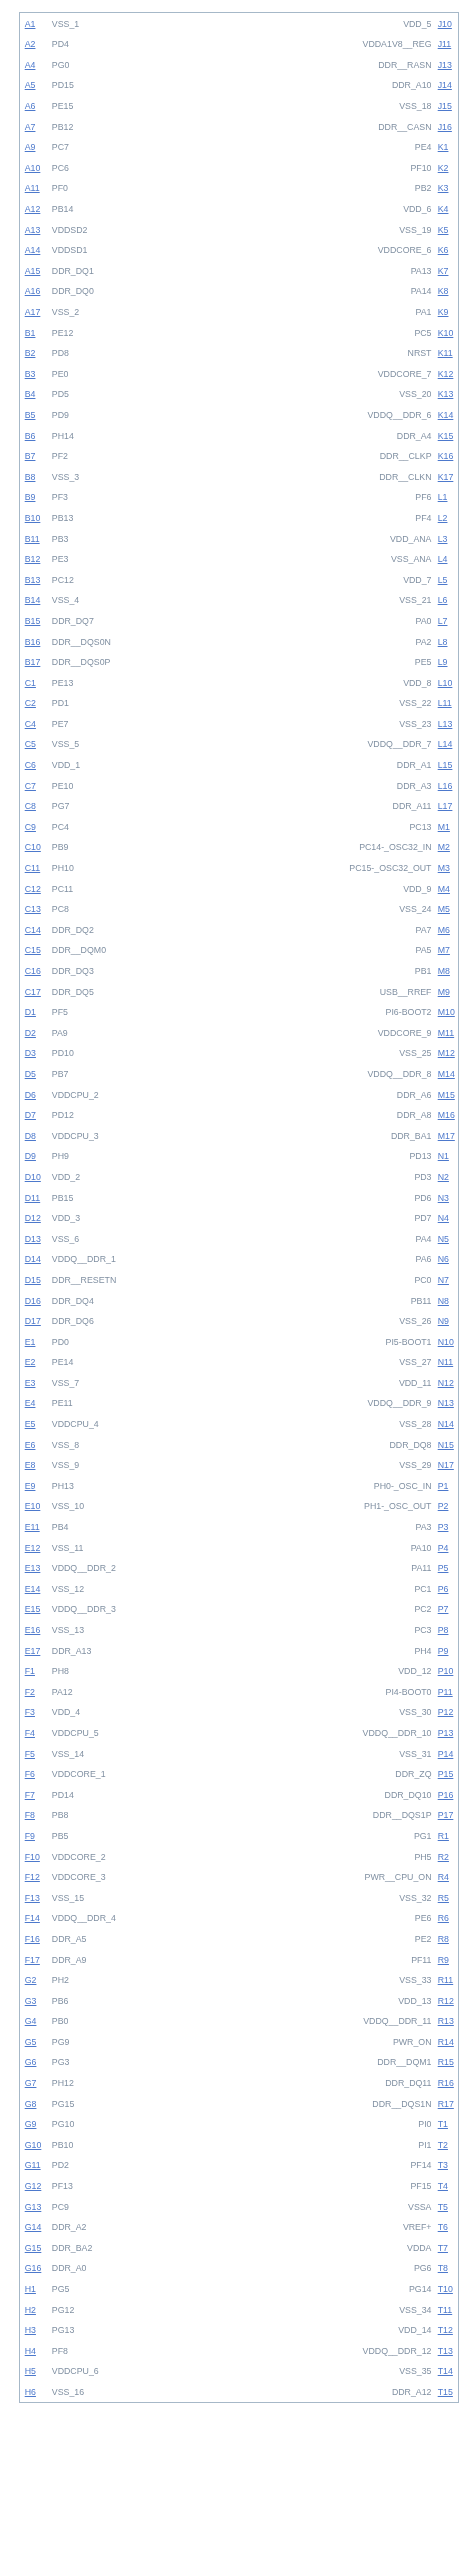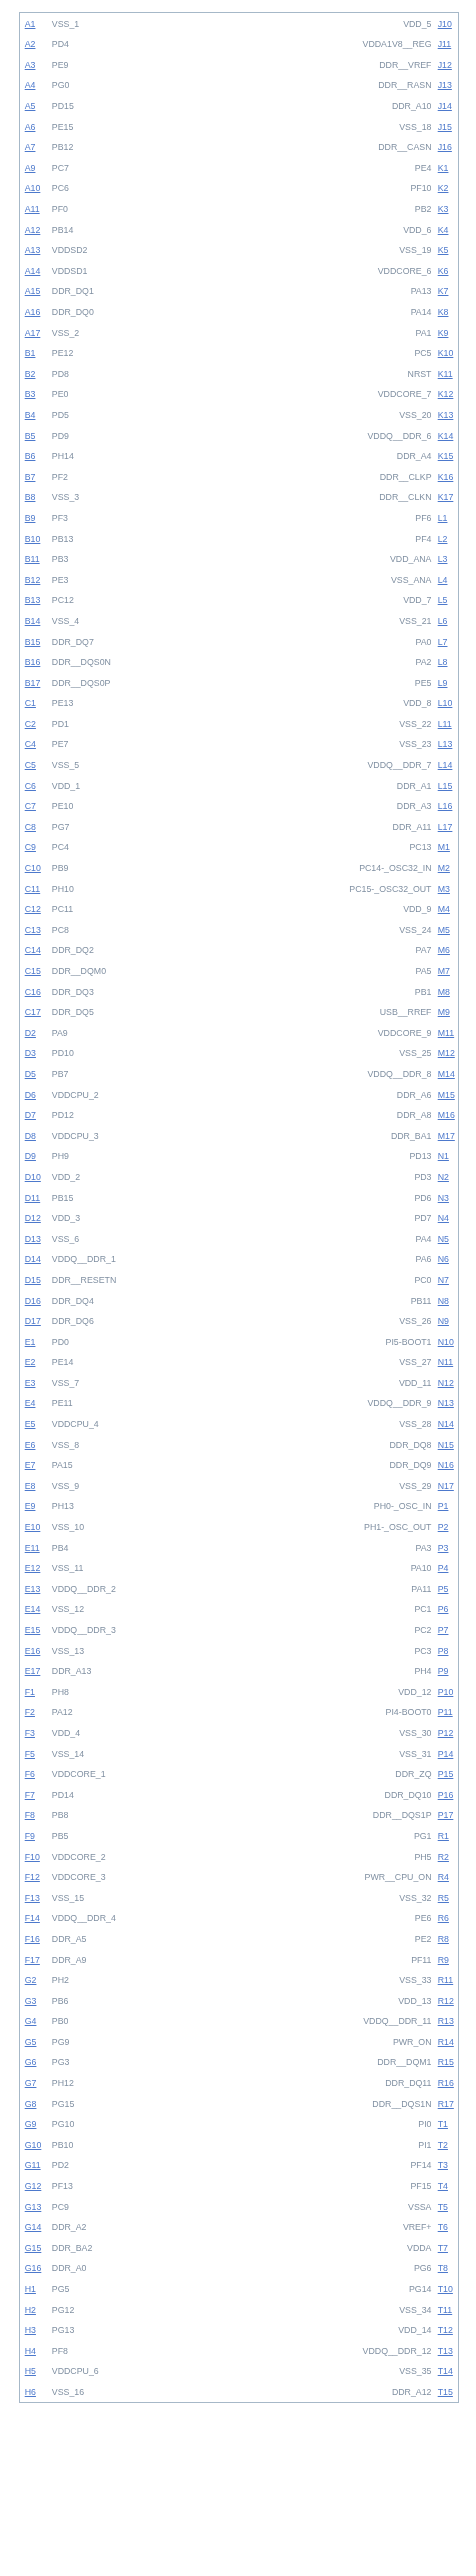--- a/index.html
+++ b/index.html
@@ -42,27 +42,20 @@
           <span class="pin-d right-d">J10</span>
         </div>
         <div class="row">
           <span class="pin-d left-d">A2</span>
           <span class="pin-n left-n">PD4</span>
           <span class="spacer"></span>
           <span class="pin-n right-n">VDDA1V8__REG</span>
           <span class="pin-d right-d">J11</span>
         </div>
         <div class="row">
-          <span class="pin-d left-d">A3</span>
-          <span class="pin-n left-n">PE9</span>
-          <span class="spacer"></span>
-          <span class="pin-n right-n">DDR__VREF</span>
-          <span class="pin-d right-d">J12</span>
-        </div>
-        <div class="row">
           <span class="pin-d left-d">A4</span>
           <span class="pin-n left-n">PG0</span>
           <span class="spacer"></span>
           <span class="pin-n right-n">DDR__RASN</span>
           <span class="pin-d right-d">J13</span>
         </div>
         <div class="row">
           <span class="pin-d left-d">A5</span>
           <span class="pin-n left-n">PD15</span>
           <span class="spacer"></span>
@@ -371,20 +364,27 @@
           <span class="pin-d right-d">M8</span>
         </div>
         <div class="row">
           <span class="pin-d left-d">C17</span>
           <span class="pin-n left-n">DDR_DQ5</span>
           <span class="spacer"></span>
           <span class="pin-n right-n">USB__RREF</span>
           <span class="pin-d right-d">M9</span>
         </div>
         <div class="row">
+          <span class="pin-d left-d">D1</span>
+          <span class="pin-n left-n">PF5</span>
+          <span class="spacer"></span>
+          <span class="pin-n right-n">PI6-BOOT2</span>
+          <span class="pin-d right-d">M10</span>
+        </div>
+        <div class="row">
           <span class="pin-d left-d">D2</span>
           <span class="pin-n left-n">PA9</span>
           <span class="spacer"></span>
           <span class="pin-n right-n">VDDCORE_9</span>
           <span class="pin-d right-d">M11</span>
         </div>
         <div class="row">
           <span class="pin-d left-d">D3</span>
           <span class="pin-n left-n">PD10</span>
           <span class="spacer"></span>
@@ -518,27 +518,20 @@
           <span class="pin-d right-d">N14</span>
         </div>
         <div class="row">
           <span class="pin-d left-d">E6</span>
           <span class="pin-n left-n">VSS_8</span>
           <span class="spacer"></span>
           <span class="pin-n right-n">DDR_DQ8</span>
           <span class="pin-d right-d">N15</span>
         </div>
         <div class="row">
-          <span class="pin-d left-d">E7</span>
-          <span class="pin-n left-n">PA15</span>
-          <span class="spacer"></span>
-          <span class="pin-n right-n">DDR_DQ9</span>
-          <span class="pin-d right-d">N16</span>
-        </div>
-        <div class="row">
           <span class="pin-d left-d">E8</span>
           <span class="pin-n left-n">VSS_9</span>
           <span class="spacer"></span>
           <span class="pin-n right-n">VSS_29</span>
           <span class="pin-d right-d">N17</span>
         </div>
         <div class="row">
           <span class="pin-d left-d">E9</span>
           <span class="pin-n left-n">PH13</span>
           <span class="spacer"></span>
@@ -614,20 +607,27 @@
           <span class="spacer"></span>
           <span class="pin-n right-n">PI4-BOOT0</span>
           <span class="pin-d right-d">P11</span>
         </div>
         <div class="row">
           <span class="pin-d left-d">F3</span>
           <span class="pin-n left-n">VDD_4</span>
           <span class="spacer"></span>
           <span class="pin-n right-n">VSS_30</span>
           <span class="pin-d right-d">P12</span>
+        </div>
+        <div class="row">
+          <span class="pin-d left-d">F4</span>
+          <span class="pin-n left-n">VDDCPU_5</span>
+          <span class="spacer"></span>
+          <span class="pin-n right-n">VDDQ__DDR_10</span>
+          <span class="pin-d right-d">P13</span>
         </div>
         <div class="row">
           <span class="pin-d left-d">F5</span>
           <span class="pin-n left-n">VSS_14</span>
           <span class="spacer"></span>
           <span class="pin-n right-n">VSS_31</span>
           <span class="pin-d right-d">P14</span>
         </div>
         <div class="row">
           <span class="pin-d left-d">F6</span>

